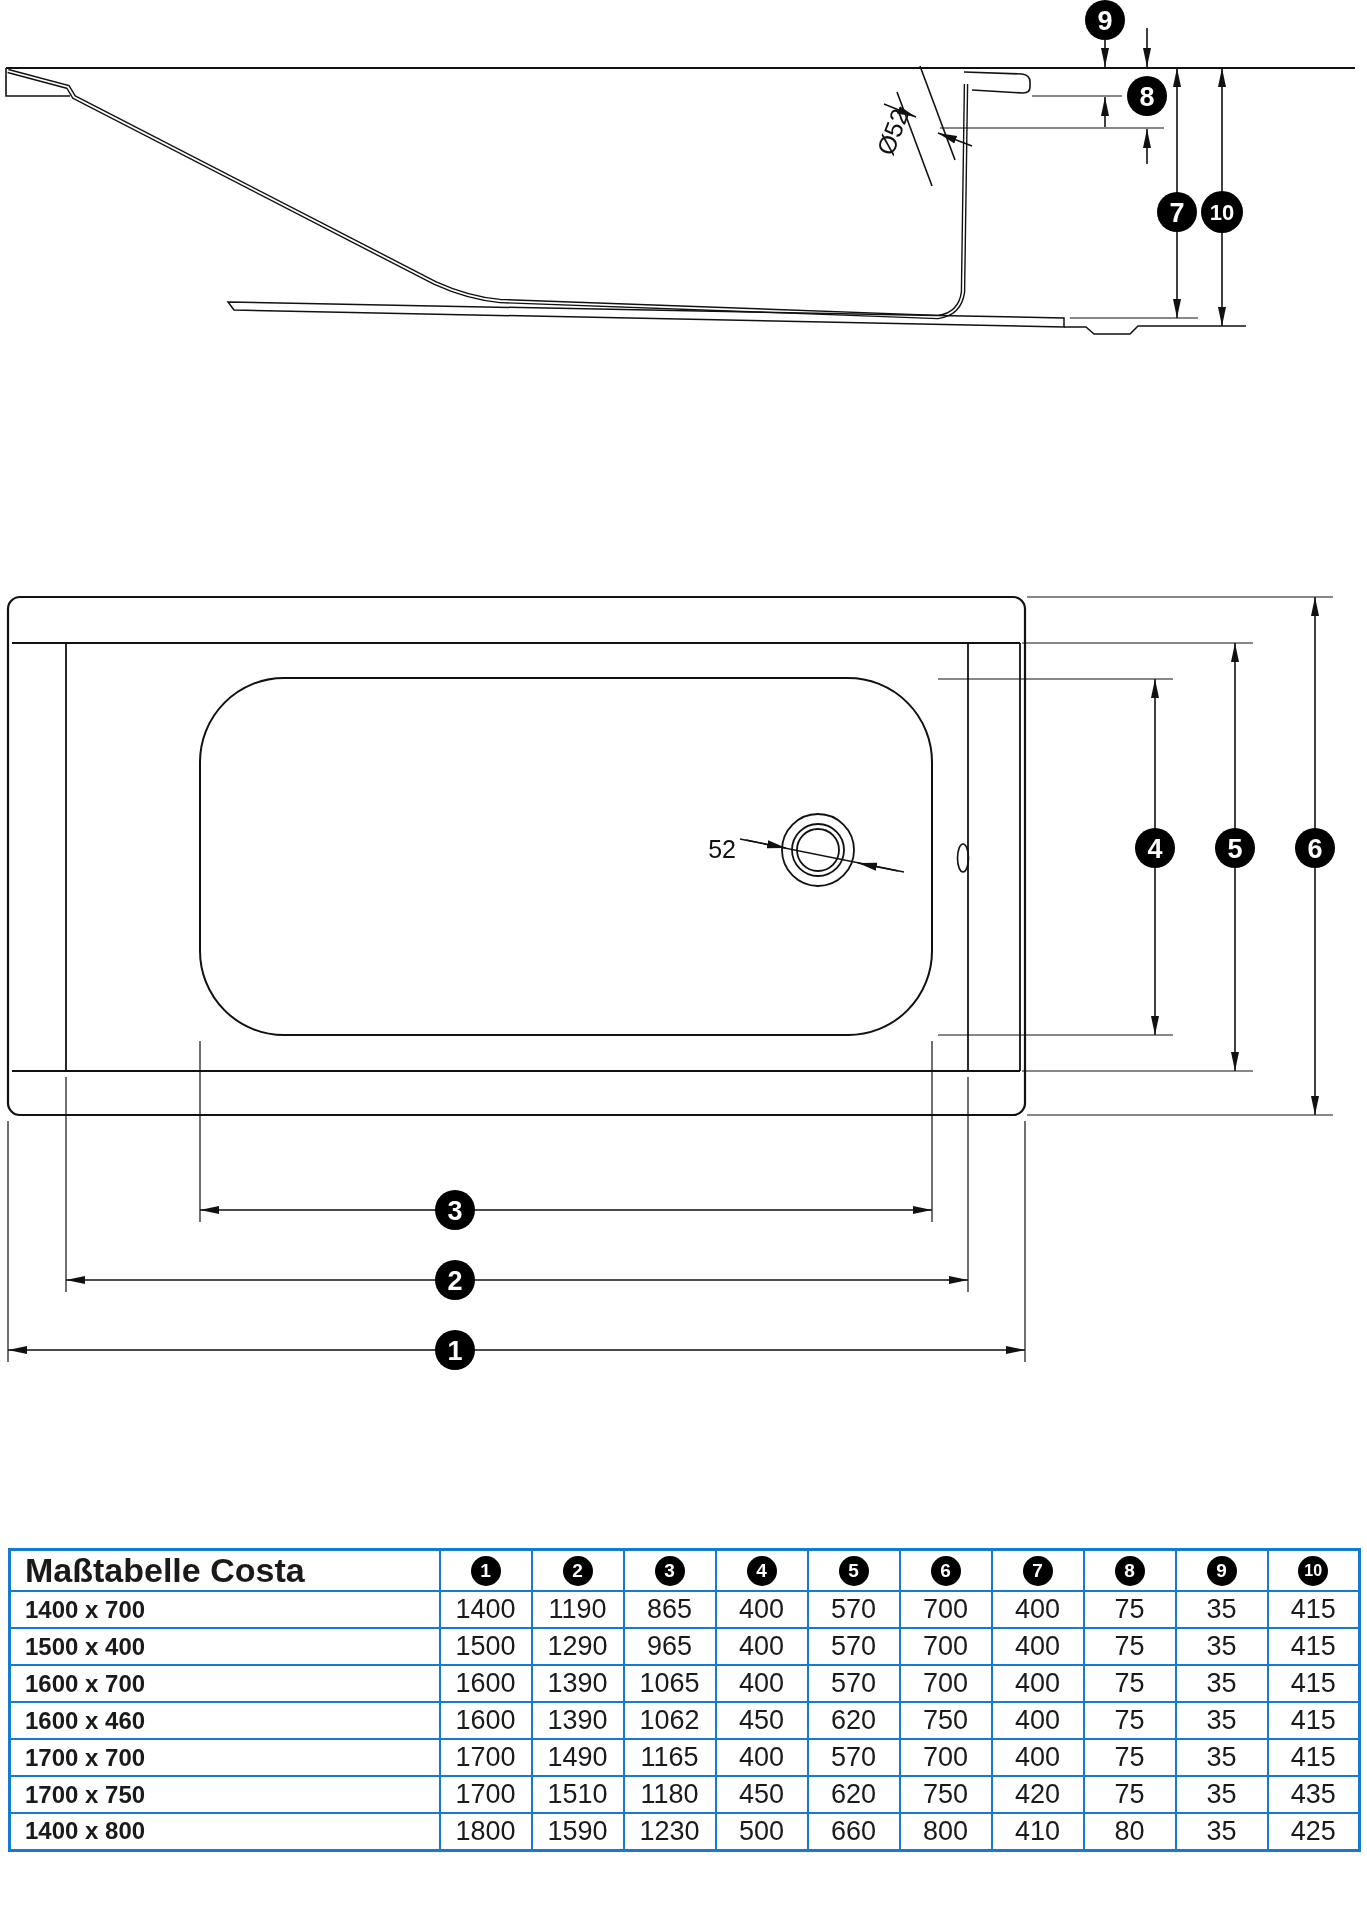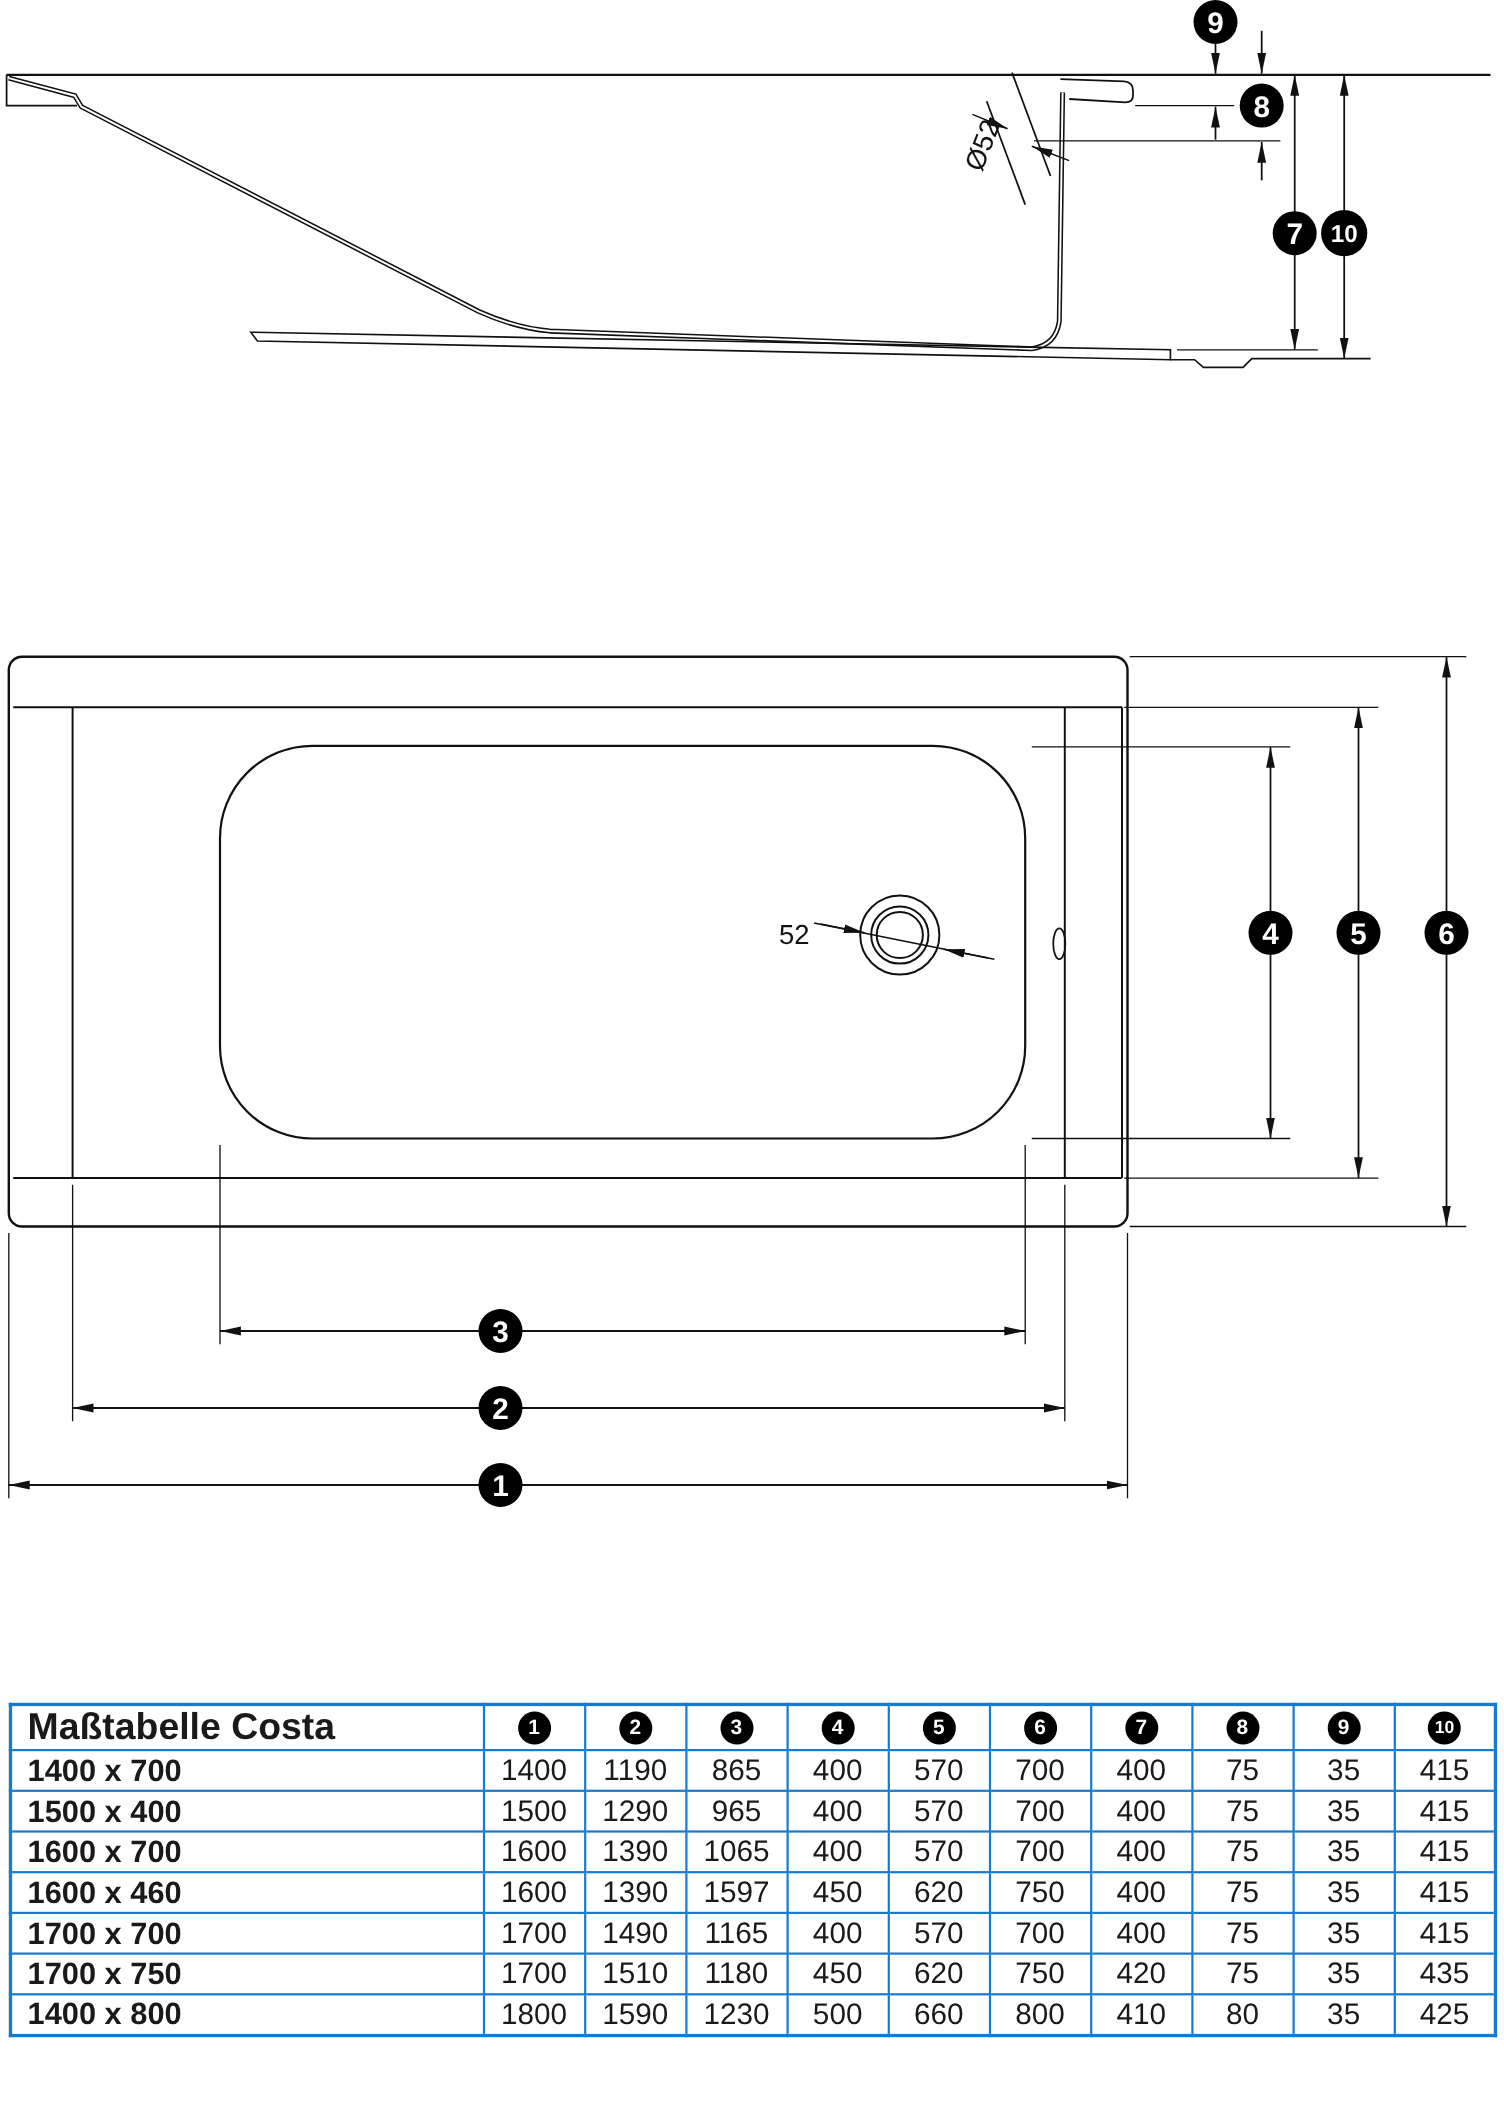--- a/index.html
+++ b/index.html
@@ -15,21 +15,21 @@
              table-layout:fixed;width:1350px;height:296px;}
   .dim-table th,.dim-table td{border:2px solid #147ad2;text-align:center;
              vertical-align:middle;padding:0;color:#1a1a1a;background:#fff;}
   .dim-table{border:3px solid #147ad2;}
   .dim-table tr{height:37px;}
   .col-size{width:430px;}
   .col-val{width:92px;}
   .tbl-title{text-align:left !important;padding-left:14px !important;
              font-size:34px;font-weight:bold;}
   .row-size{text-align:left !important;padding-left:14px !important;
-            font-size:28px;font-weight:bold;}
+            font-size:24px;font-weight:bold;}
   .cell-val{font-size:27px;font-weight:normal;}
   .hbadge{display:inline-flex;width:30px;height:30px;border-radius:50%;
           background:#000;color:#fff;align-items:center;justify-content:center;
           font-size:19px;font-weight:bold;line-height:1;}
   .hbadge.two{font-size:16px;}
 </style>
 </head>
 <body>
 
 <div class="page">
@@ -236,21 +236,21 @@
     <td class="cell-val">700</td>
     <td class="cell-val">400</td>
     <td class="cell-val">75</td>
     <td class="cell-val">35</td>
     <td class="cell-val">415</td>
   </tr>
   <tr>
     <td class="row-size">1600 x 460</td>
     <td class="cell-val">1600</td>
     <td class="cell-val">1390</td>
-    <td class="cell-val">1597</td>
+    <td class="cell-val">1062</td>
     <td class="cell-val">450</td>
     <td class="cell-val">620</td>
     <td class="cell-val">750</td>
     <td class="cell-val">400</td>
     <td class="cell-val">75</td>
     <td class="cell-val">35</td>
     <td class="cell-val">415</td>
   </tr>
   <tr>
     <td class="row-size">1700 x 700</td>

